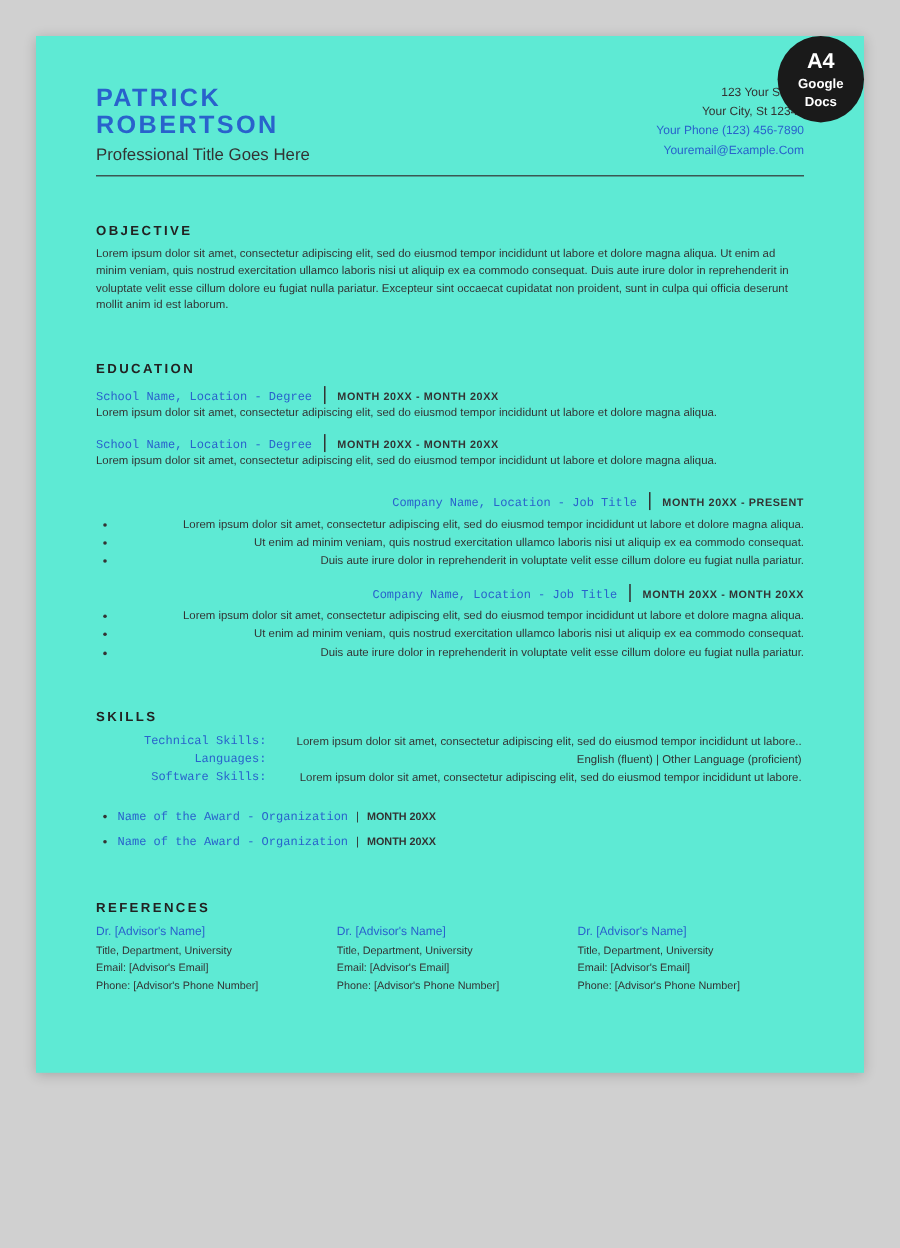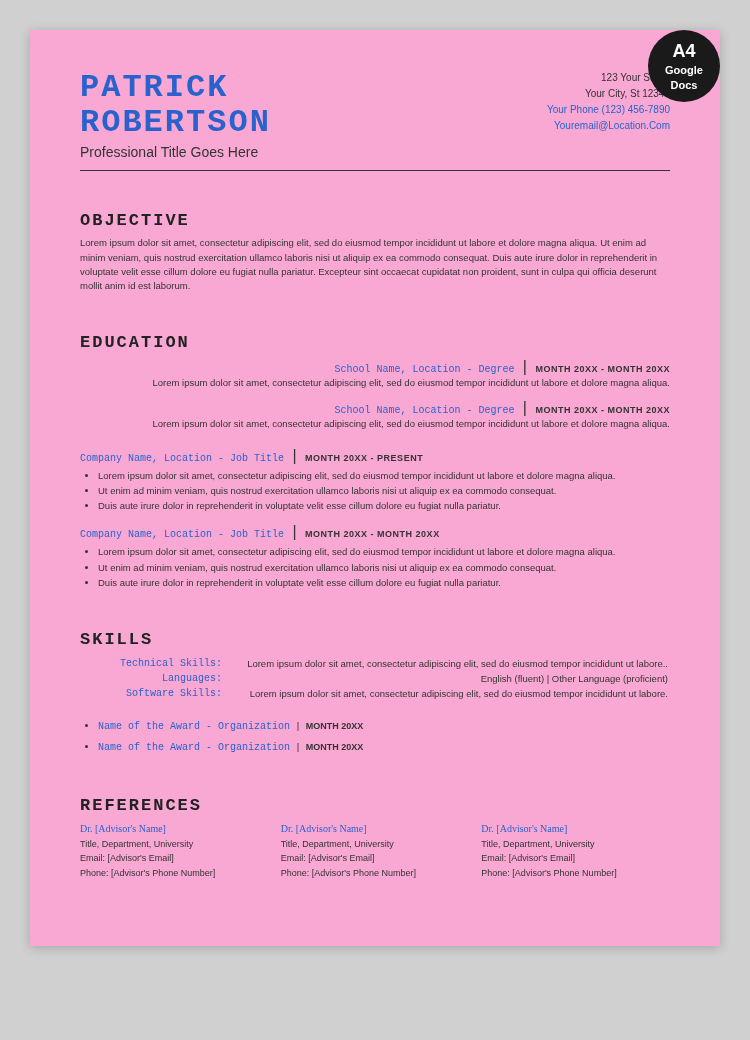--- a/index.html
+++ b/index.html
@@ -8,21 +8,21 @@
       display: flex;
       justify-content: center;
       align-items: flex-start;
       min-height: 1040px;
       padding: 30px 0;
       font-family: Arial, sans-serif;
     }
     .page-wrapper {
       position: relative;
       width: 690px;
-      background: #f9a8d4;
+      background: #5eead4;
       padding: 40px 50px 50px 50px;
       box-shadow: 0 2px 10px rgba(0,0,0,0.2);
     }
     .a4-badge {
       position: absolute;
       top: 0;
       right: 0;
       width: 72px;
       height: 72px;
       background: #1a1a1a;
@@ -41,27 +41,26 @@
 
     
     .header {
       display: flex;
       justify-content: space-between;
       align-items: flex-start;
       margin-bottom: 6px;
     }
     .header-left {}
     .header-name {
-      font-size: 32px;
+      font-size: 21px;
       font-weight: 900;
       color: #2962cc;
       letter-spacing: 2px;
       line-height: 1.1;
       text-transform: uppercase;
-      font-family: Liberation Mono, monospace;
     }
     .header-title {
       font-size: 14px;
       color: #333;
       margin-top: 4px;
     }
     .header-right {
       text-align: right;
       font-size: 10px;
       color: #333;
@@ -73,49 +72,49 @@
     }
     .divider {
       border: none;
       border-top: 1.5px solid #333;
       margin: 10px 0 14px 0;
     }
 
     
     .section { margin-bottom: 16px; }
     .section-title {
-      font-size: 17px;
+      font-size: 11px;
       font-weight: 900;
       letter-spacing: 2px;
       color: #222;
       text-transform: uppercase;
       margin-bottom: 6px;
-      font-family: Liberation Mono, monospace;
+      font-family: Liberation Sans, sans-serif;
       margin-top: 40px;
     }
     .section-body { font-size: 9.5px; color: #333; line-height: 1.5; }
 
     
-    .edu-entry { margin-bottom: 8px; text-align: right; }
+    .edu-entry { margin-bottom: 8px; }
     .edu-school {
       font-size: 10px;
       color: #2962cc;
       font-family: 'Courier New', Courier, monospace;
     }
     .edu-dates {
       font-size: 9px;
       color: #333;
       font-family: Arial, sans-serif;
       font-weight: bold;
       letter-spacing: 0.5px;
     }
     .edu-desc { font-size: 9.5px; color: #333; line-height: 1.5; }
 
     
-    .exp-entry { margin-bottom: 10px; }
+    .exp-entry { margin-bottom: 10px; text-align: right; }
     .exp-company {
       font-size: 10px;
       color: #2962cc;
       font-family: 'Courier New', Courier, monospace;
     }
     .exp-dates {
       font-size: 9px;
       color: #333;
       font-weight: bold;
       letter-spacing: 0.5px;
@@ -141,21 +140,21 @@
       font-size: 10px;
       color: #2962cc;
       font-family: 'Courier New', Courier, monospace;
     }
     .award-date { font-size: 9px; color: #333; font-weight: bold; }
 
     
     .refs-grid { display: flex; gap: 12px; }
     .ref-col { flex: 1; font-size: 9px; color: #333; line-height: 1.6; }
     .ref-name {
-      font-family: Liberation Serif, serif;
+      font-family: Liberation Sans, sans-serif;
       color: #2962cc;
       font-size: 10px;
     }
 
     .inline-sep { margin: 0 4px; color: #333; }
   </style>
 </head>
 <body>
 
 <div class="page-wrapper">
@@ -171,21 +170,21 @@
       <div class="header-name">
         <span>PATRICK</span><br>
         <span>ROBERTSON</span>
       </div>
       <div class="header-title">Professional Title Goes Here</div>
     </div>
     <div class="header-right">
       <div>123 Your Stre...</div>
       <div>Your City, St 12345</div>
       <div class="link">Your Phone (123) 456-7890</div>
-      <div class="link">Youremail@Location.Com</div>
+      <div class="link">Youremail@Example.Com</div>
     </div>
   </div>
 
   <hr class="divider">
 
   <div class="section">
     <div class="section-title">OBJECTIVE</div>
     <div class="section-body">Lorem ipsum dolor sit amet, consectetur adipiscing elit, sed do eiusmod tempor incididunt ut labore et dolore magna aliqua. Ut enim ad minim veniam, quis nostrud exercitation ullamco laboris nisi ut aliquip ex ea commodo consequat. Duis aute irure dolor in reprehenderit in voluptate velit esse cillum dolore eu fugiat nulla pariatur. Excepteur sint occaecat cupidatat non proident, sunt in culpa qui officia deserunt mollit anim id est laborum.</div>
   </div>
 

